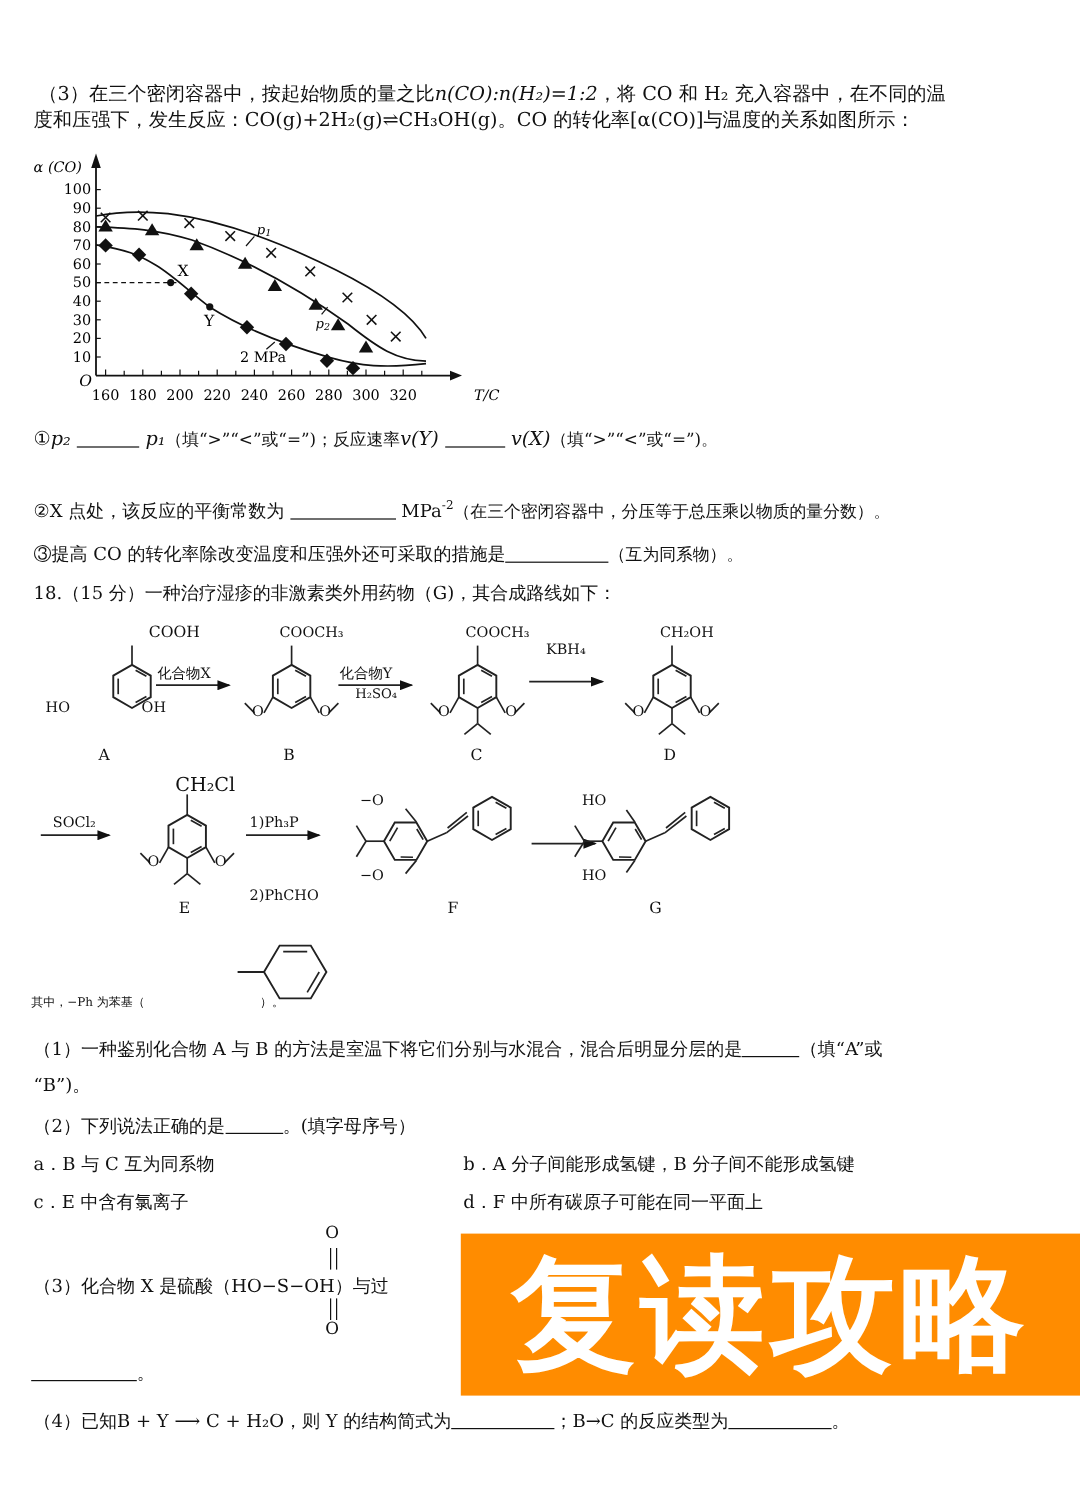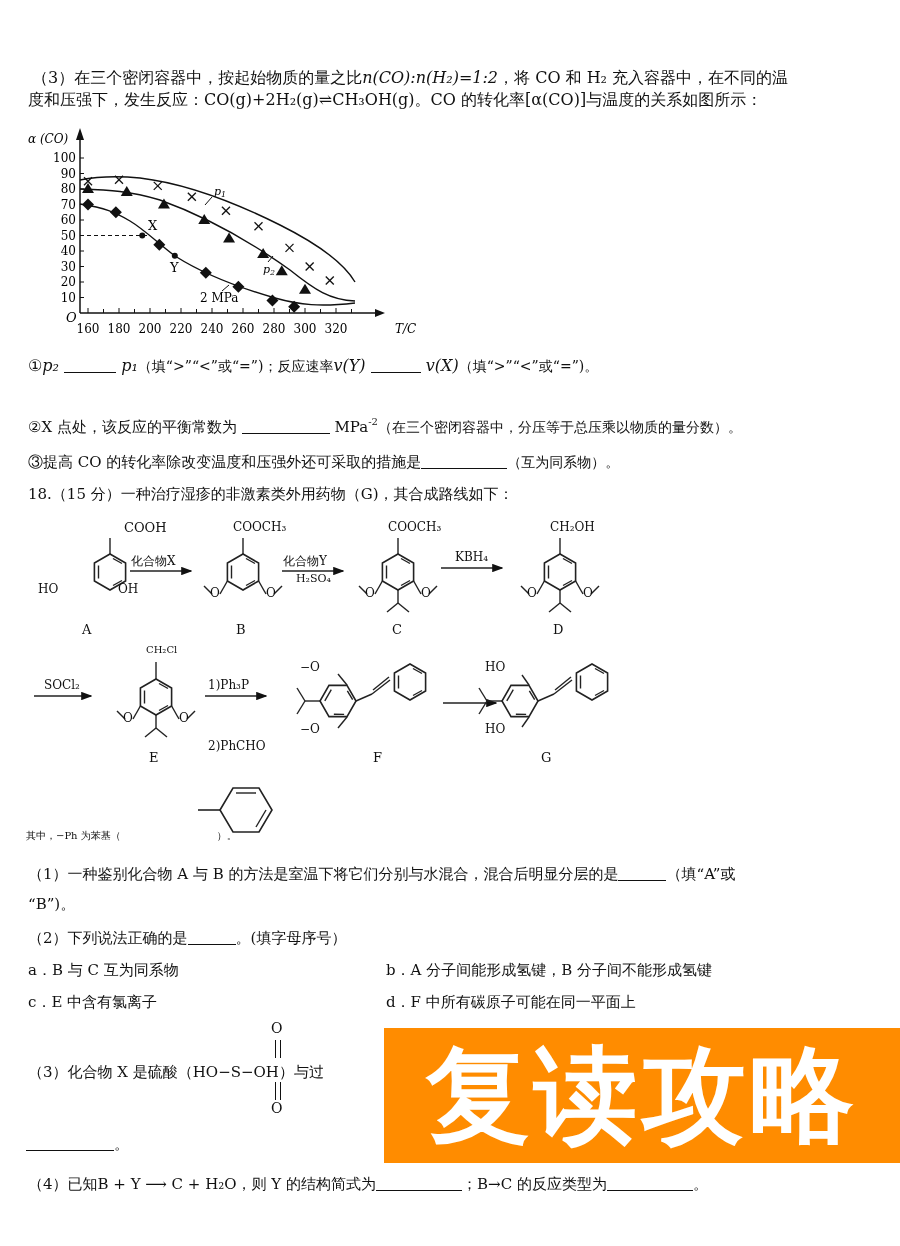--- a/index.html
+++ b/index.html
@@ -262,24 +262,24 @@
 <div class="abs" style="left:421px; top:586px; font-size:12px;">O</div>
 <div class="abs" style="left:392px; top:622px; font-size:13px;">C</div>
 <div class="abs" style="left:550px; top:520px; font-size:12px;">CH₂OH</div>
 <div class="abs" style="left:527px; top:586px; font-size:12px;">O</div>
 <div class="abs" style="left:583px; top:586px; font-size:12px;">O</div>
 <div class="abs" style="left:553px; top:622px; font-size:13px;">D</div>
 
 <div class="abs" style="left:131px; top:553px; font-size:12px;">化合物X</div>
 <div class="abs" style="left:283px; top:553px; font-size:12px;">化合物Y</div>
 <div class="abs" style="left:296px; top:572px; font-size:11px;">H₂SO₄</div>
-<div class="abs" style="left:455px; top:550px; font-size:12px;">KBH₄</div>
+<div class="abs" style="left:455px; top:534px; font-size:12px;">KBH₄</div>
 
 <div class="abs" style="left:44px; top:678px; font-size:12px;">SOCl₂</div>
-<div class="abs" style="left:146px; top:644px; font-size:10px;text-align:right;">CH₂Cl</div>
+<div class="abs" style="left:146px; top:644px; font-size:16px;text-align:right;">CH₂Cl</div>
 <div class="abs" style="left:123px; top:711px; font-size:12px;">O</div>
 <div class="abs" style="left:179px; top:711px; font-size:12px;">O</div>
 <div class="abs" style="left:149px; top:750px; font-size:13px;">E</div>
 <div class="abs" style="left:208px; top:678px; font-size:12px;">1)Ph₃P</div>
 <div class="abs" style="left:208px; top:699px; font-size:12px;margin-top:40px;">2)PhCHO</div>
 
 <div class="abs" style="left:300px; top:660px; font-size:12px;">−O</div>
 <div class="abs" style="left:300px; top:722px; font-size:12px;">−O</div>
 <div class="abs" style="left:373px; top:750px; font-size:13px;">F</div>
 <div class="abs" style="left:485px; top:660px; font-size:12px;">HO</div>

